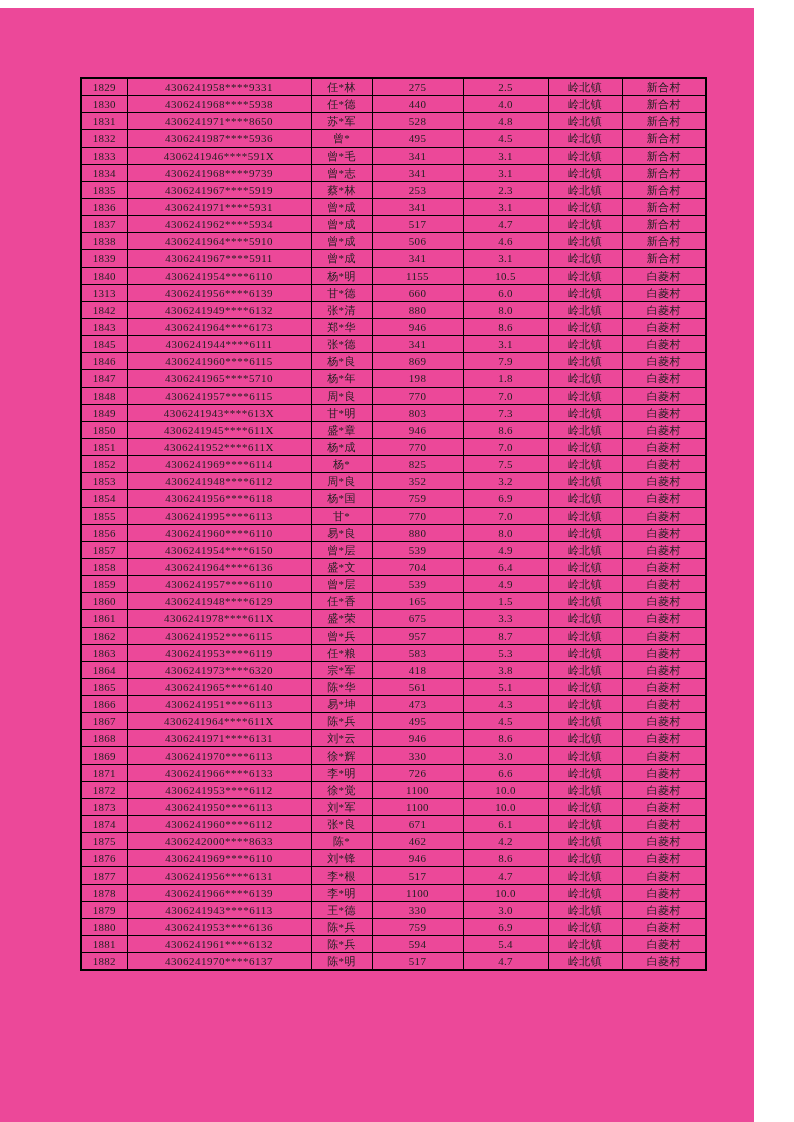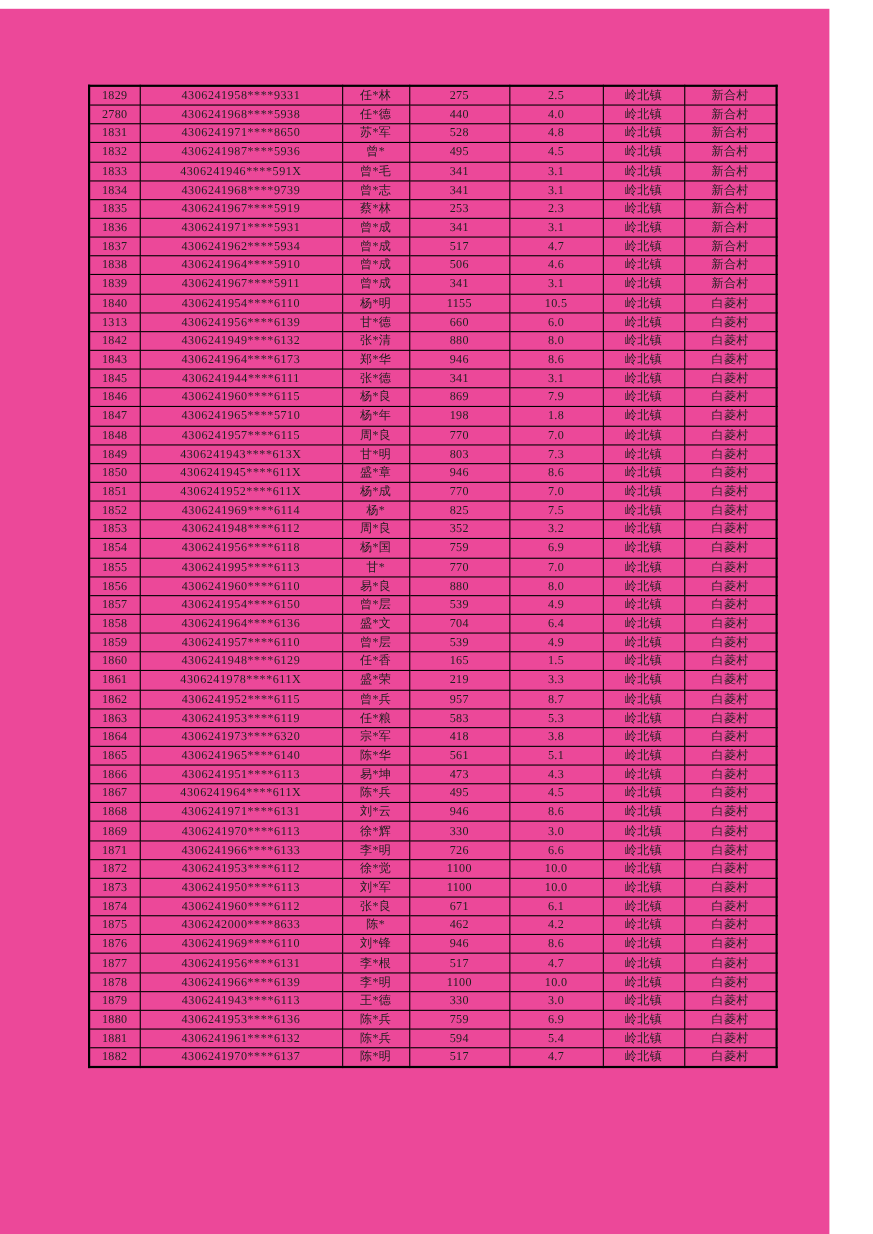--- a/index.html
+++ b/index.html
@@ -71,21 +71,21 @@
         <tr>
           <td class="col-seq">1829</td>
           <td class="col-id">4306241958****9331</td>
           <td class="col-name">任*林</td>
           <td class="col-amount">275</td>
           <td class="col-rate">2.5</td>
           <td class="col-town">岭北镇</td>
           <td class="col-village">新合村</td>
         </tr>
         <tr>
-          <td class="col-seq">2780</td>
+          <td class="col-seq">1830</td>
           <td class="col-id">4306241968****5938</td>
           <td class="col-name">任*德</td>
           <td class="col-amount">440</td>
           <td class="col-rate">4.0</td>
           <td class="col-town">岭北镇</td>
           <td class="col-village">新合村</td>
         </tr>
         <tr>
           <td class="col-seq">1831</td>
           <td class="col-id">4306241971****8650</td>
@@ -344,21 +344,21 @@
           <td class="col-name">任*香</td>
           <td class="col-amount">165</td>
           <td class="col-rate">1.5</td>
           <td class="col-town">岭北镇</td>
           <td class="col-village">白菱村</td>
         </tr>
         <tr>
           <td class="col-seq">1861</td>
           <td class="col-id">4306241978****611X</td>
           <td class="col-name">盛*荣</td>
-          <td class="col-amount">219</td>
+          <td class="col-amount">675</td>
           <td class="col-rate">3.3</td>
           <td class="col-town">岭北镇</td>
           <td class="col-village">白菱村</td>
         </tr>
         <tr>
           <td class="col-seq">1862</td>
           <td class="col-id">4306241952****6115</td>
           <td class="col-name">曾*兵</td>
           <td class="col-amount">957</td>
           <td class="col-rate">8.7</td>

